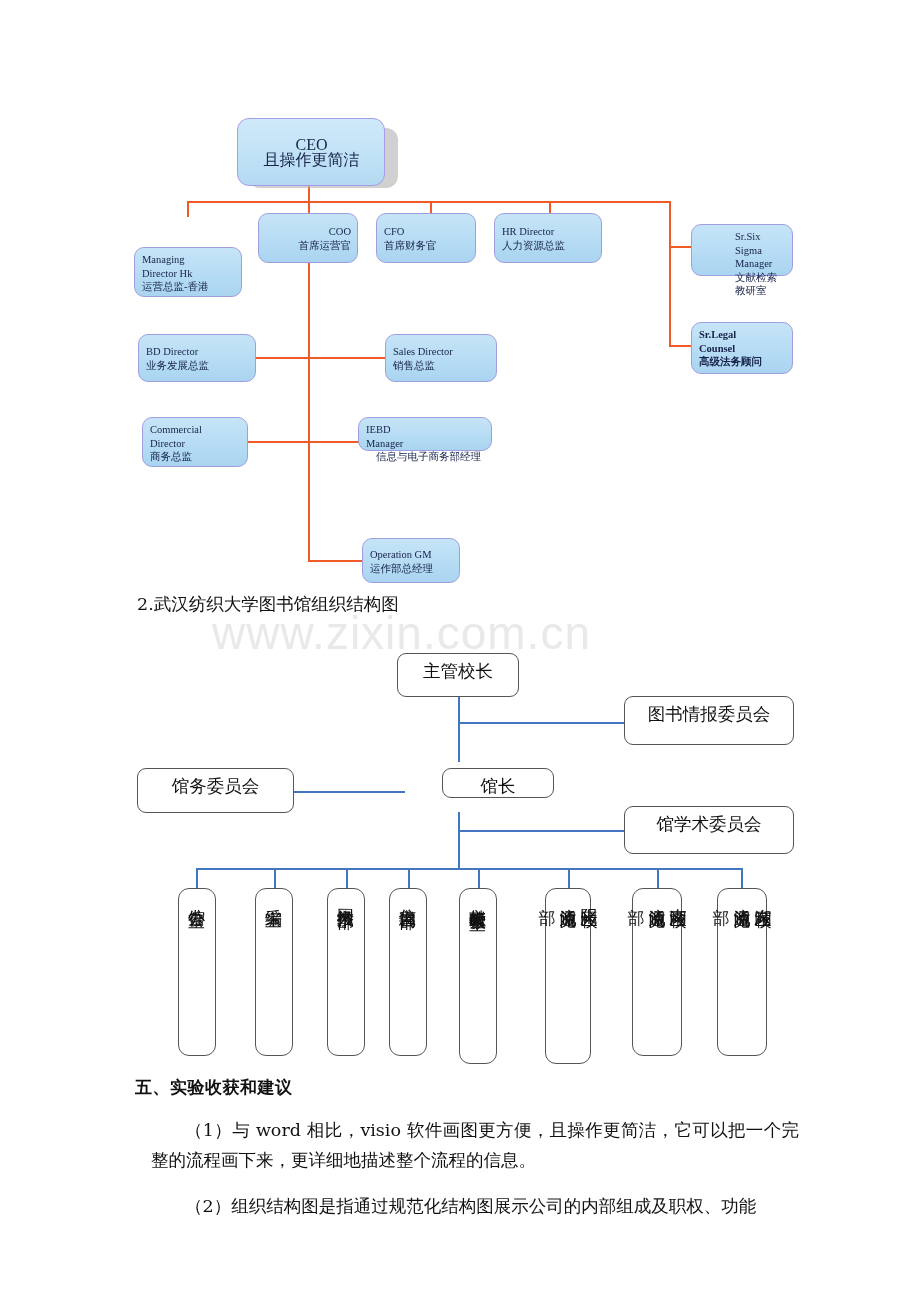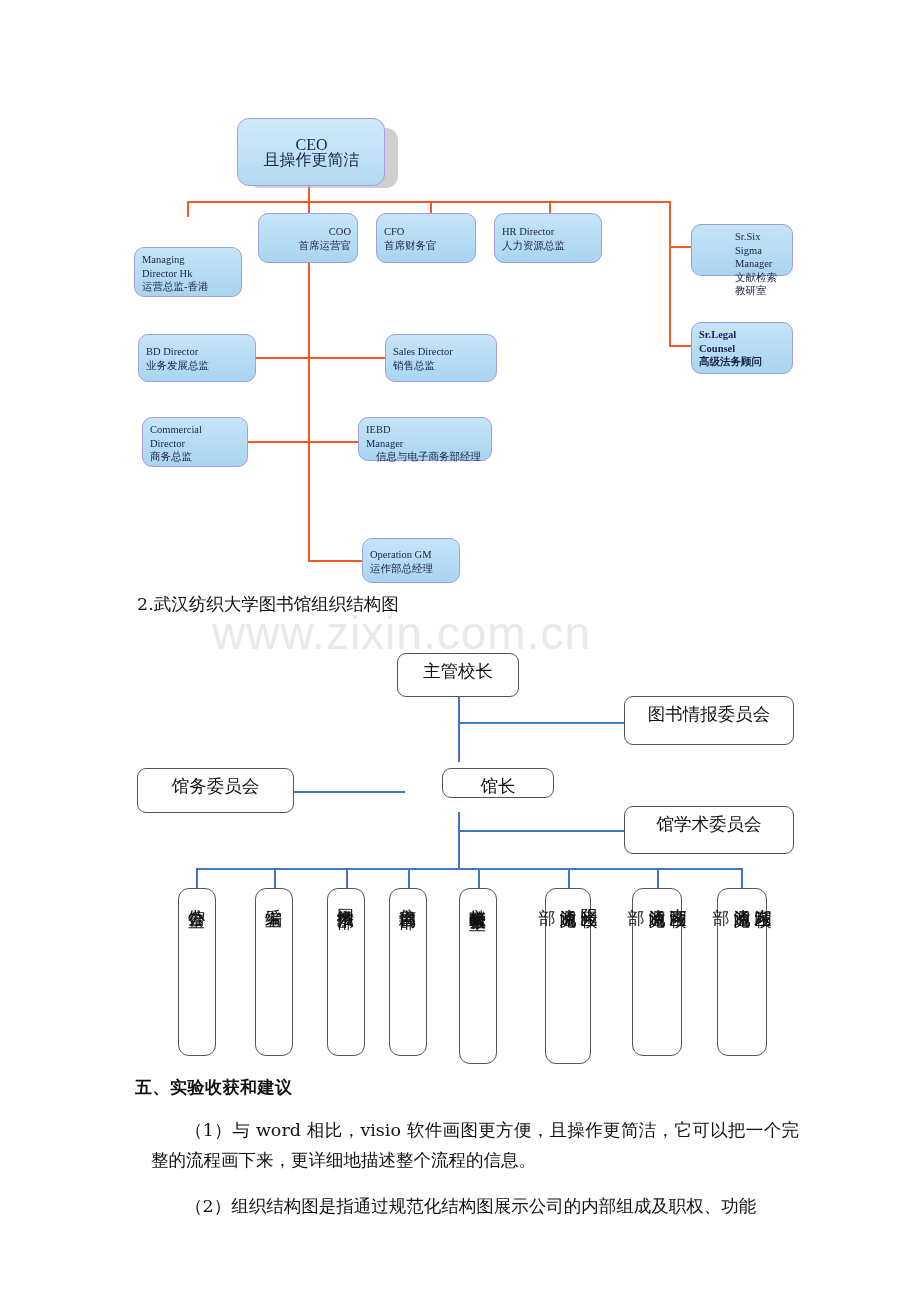--- a/index.html
+++ b/index.html
@@ -211,21 +211,21 @@
       <span>Sales Director</span><br>
       <span>销售总监</span>
     </div>
 
     <div class="vbox" style="left:142px;top:417px;width:106px;height:50px;">
       <span>Commercial</span><br>
       <span>Director</span><br>
       <span>商务总监</span>
     </div>
 
-    <div class="vbox" style="left:358px;top:417px;width:134px;height:44px;">
+    <div class="vbox" style="left:358px;top:417px;width:134px;height:34px;">
       <span>IEBD</span><br>
       <span>Manager</span>
       <span class="ind">信息与电子商务部经理</span>
     </div>
 
     <div class="vbox" style="left:362px;top:538px;width:98px;height:45px;padding-top:9px;">
       <span>Operation GM</span><br>
       <span>运作部总经理</span>
     </div>
   </div>

